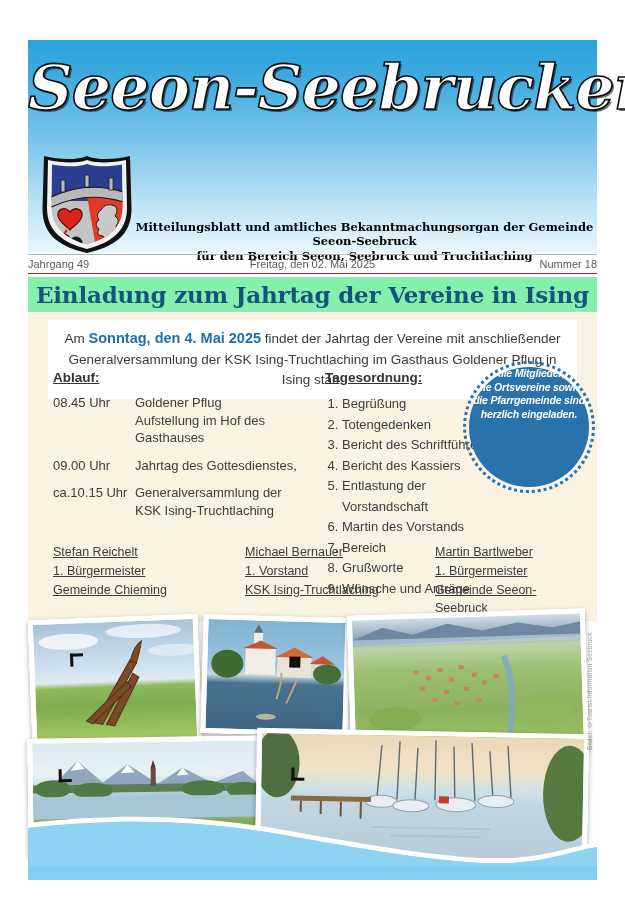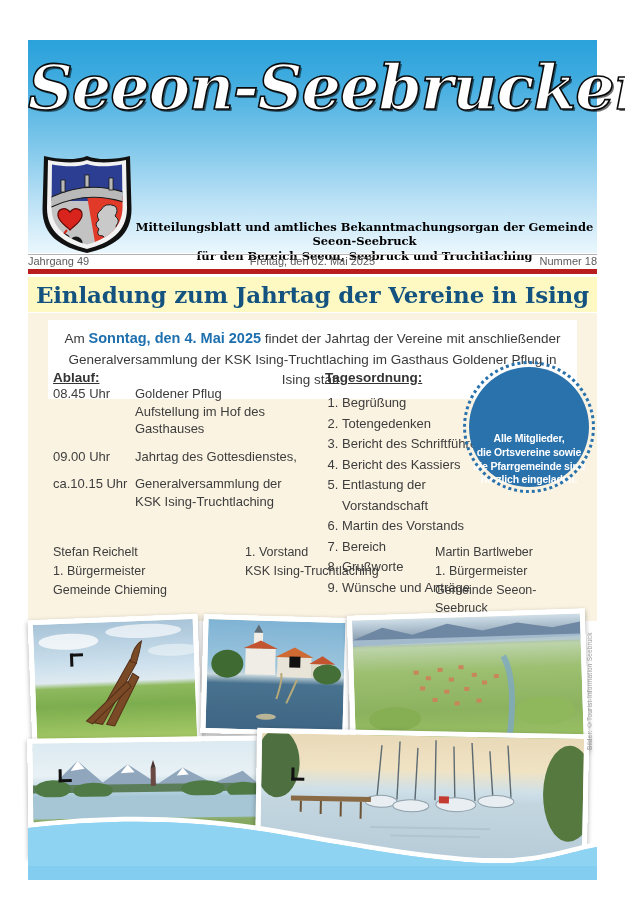--- a/index.html
+++ b/index.html
@@ -16,55 +16,55 @@
     -webkit-text-stroke:1.6px #0a0a0a; text-shadow:2px 2px 0 rgba(0,0,0,0.55); white-space:nowrap; }
   .mast-name { position:absolute; right:5px; top:116px;
     font-family:"DejaVu Serif", serif; font-weight:bold; font-size:57px; line-height:1;
     color:#149bd8; letter-spacing:0px; white-space:nowrap; }
   .mast-tagline { position:absolute; left:106px; right:2px; top:180px; text-align:center;
     font-family:"DejaVu Serif", serif; font-weight:bold; font-size:11.5px; line-height:1.25; color:#000; }
   .crest { position:absolute; left:8px; top:114px; width:102px; height:100px; }
 
   
   .issue-bar { position:absolute; left:28px; top:254px; width:569px; height:20px;
-    border-top:1px solid #b3b3b3; border-bottom:5px solid #b91c1c;
-    display:flex; font-size:11px; color:#5a5a5a; }
+    border-top:1px solid #b3b3b3; border-bottom:1px solid #b91c1c;
+    display:flex; align-items:center; font-size:11px; color:#5a5a5a; }
   .issue-bar span { flex:1; }
   .issue-bar .c { text-align:center; }
   .issue-bar .r { text-align:right; }
 
   
   .headline-band { position:absolute; left:28px; top:277px; width:569px; height:35px;
-    background:#fef9c3; display:flex; align-items:center; justify-content:center; }
+    background:#86efac; display:flex; align-items:center; justify-content:center; }
   .headline-band h1 { font-family:"DejaVu Serif", serif; font-weight:bold; font-size:23px;
     color:#14537f; letter-spacing:-0.2px; }
 
   
   .article-panel { position:absolute; left:28px; top:313px; width:569px; height:308px;
     background:#faf3e2; }
   .intro-box { position:absolute; left:20px; top:7px; width:529px; background:#fff;
     padding:8px 10px 9px; text-align:center; font-size:13.5px; line-height:1.5; color:#3a3a3a; }
   .intro-date { color:#1e6fae; font-weight:bold; font-size:14.5px; }
 
   .schedule { position:absolute; left:25px; top:57px; width:268px; color:#3d3d3d; }
-  .col-heading { font-size:13.5px; font-weight:bold; text-decoration:underline; color:#333; }
+  .col-heading { font-size:13.5px; font-weight:bold; text-decoration:underline; color:#333; margin-bottom:9px; }
   .sched-row { display:grid; grid-template-columns:82px 1fr; margin-bottom:10px; font-size:13px; line-height:1.35; }
   .sched-line { display:block; }
 
   .agenda { position:absolute; left:297px; top:57px; width:175px; color:#3d3d3d; }
   .agenda ol { margin:8px 0 0 17px; font-size:13px; line-height:1.58; }
 
   .badge { position:absolute; right:8px; top:54px; width:120px; height:120px;
-    background:#2a72ac; border-radius:50%; display:flex; align-items:flex-end; justify-content:center;
-    text-align:center; color:#fff; font-weight:bold; font-size:10.5px; line-height:1.3; letter-spacing:-0.2px; }
+    background:#2a72ac; border-radius:50%; display:flex; align-items:flex-start; justify-content:center;
+    text-align:center; color:#fff; font-weight:bold; font-size:10.5px; line-height:1.3; letter-spacing:-0.2px;font-style:italic; }
   .badge::before { content:""; position:absolute; inset:-6px; border-radius:50%;
     border:3px dotted #2a72ac; }
 
   .signatures { position:absolute; left:25px; top:230px; width:530px; display:flex; }
-  .sig { font-size:12.5px; line-height:1.5; color:#3d3d3d; }
+  .sig { font-size:12.5px; line-height:1.5; color:#3d3d3d;text-decoration:underline; }
   .sig1 { width:192px; } .sig2 { width:190px; } .sig3 { flex:1; }
 
   
   .photo { position:absolute; border:5px solid #fff; box-shadow:0 2px 5px rgba(0,0,0,0.35);
     overflow:hidden; z-index:2; }
   .scene { position:absolute; inset:0; }
   .scene svg { position:absolute; inset:0; width:100%; height:100%; }
   .p1 { left:30px;  top:617px; width:170px; height:128px; transform:rotate(-2.2deg); }
   .p2 { left:202px; top:616px; width:147px; height:119px; transform:rotate(1.6deg); }
   .p3 { left:349px; top:612px; width:238px; height:142px; transform:rotate(-1.8deg); }
@@ -188,20 +188,21 @@
       </div>
     </div>
 
     <div class="signatures">
       <div class="sig sig1">
         <span style="display:block">Stefan Reichelt</span>
         <span style="display:block">1. Bürgermeister</span>
         <span style="display:block">Gemeinde Chieming</span>
       </div>
       <div class="sig sig2">
+        <span style="display:block">Michael Bernauer</span>
         <span style="display:block">1. Vorstand</span>
         <span style="display:block">KSK Ising-Truchtlaching</span>
       </div>
       <div class="sig sig3">
         <span style="display:block">Martin Bartlweber</span>
         <span style="display:block">1. Bürgermeister</span>
         <span style="display:block">Gemeinde Seeon-Seebruck</span>
       </div>
     </div>
   </div>

